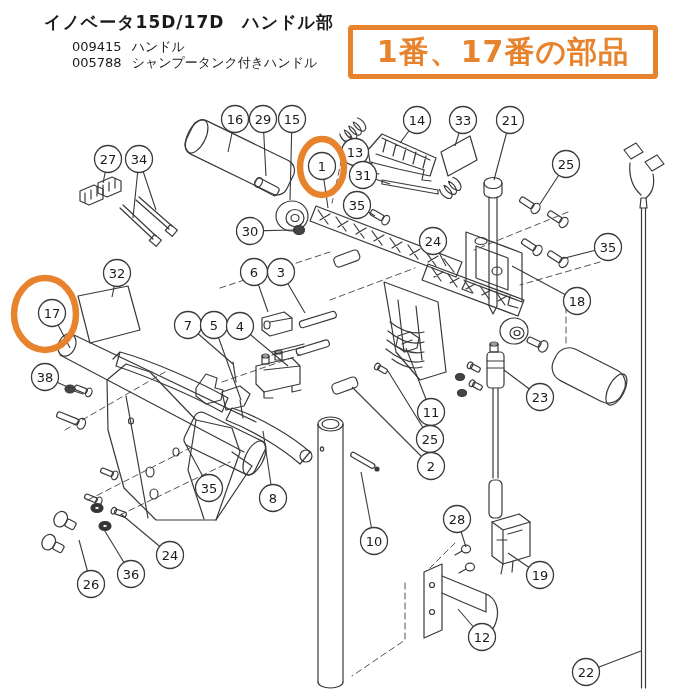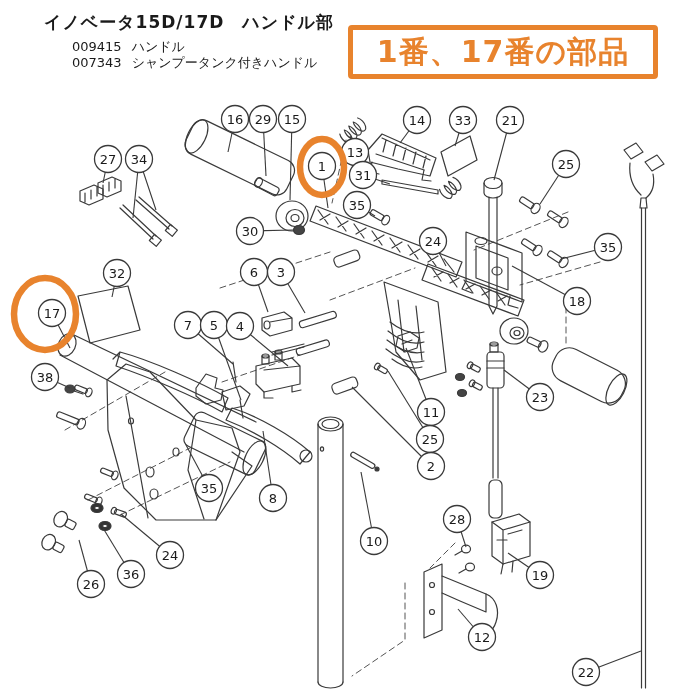--- a/index.html
+++ b/index.html
@@ -22,21 +22,21 @@
   svg.diagram{position:absolute;left:0;top:0;}
 </style>
 </head>
 <body>
 
 <div class="stage">
 
   <div class="title">イノベータ15D/17D　ハンドル部</div>
   <div class="sub">
     <div class="prod"><span>009415</span><span>ハンドル</span></div>
-    <div class="prod"><span>007343</span><span>シャンプータンク付きハンドル</span></div>
+    <div class="prod"><span>005788</span><span>シャンプータンク付きハンドル</span></div>
   </div>
 
   <div class="note">1番、17番の部品</div>
 
   <svg id="diagram" class="diagram" width="700" height="700" viewBox="0 0 700 700">
 
     <g stroke="#3a3a3a" fill="none" stroke-width="1.2" stroke-linejoin="round" stroke-linecap="round">
 
       <g stroke="#555" stroke-width="1" stroke-dasharray="6 4">
         <path d="M220,288 L330,252"></path>

